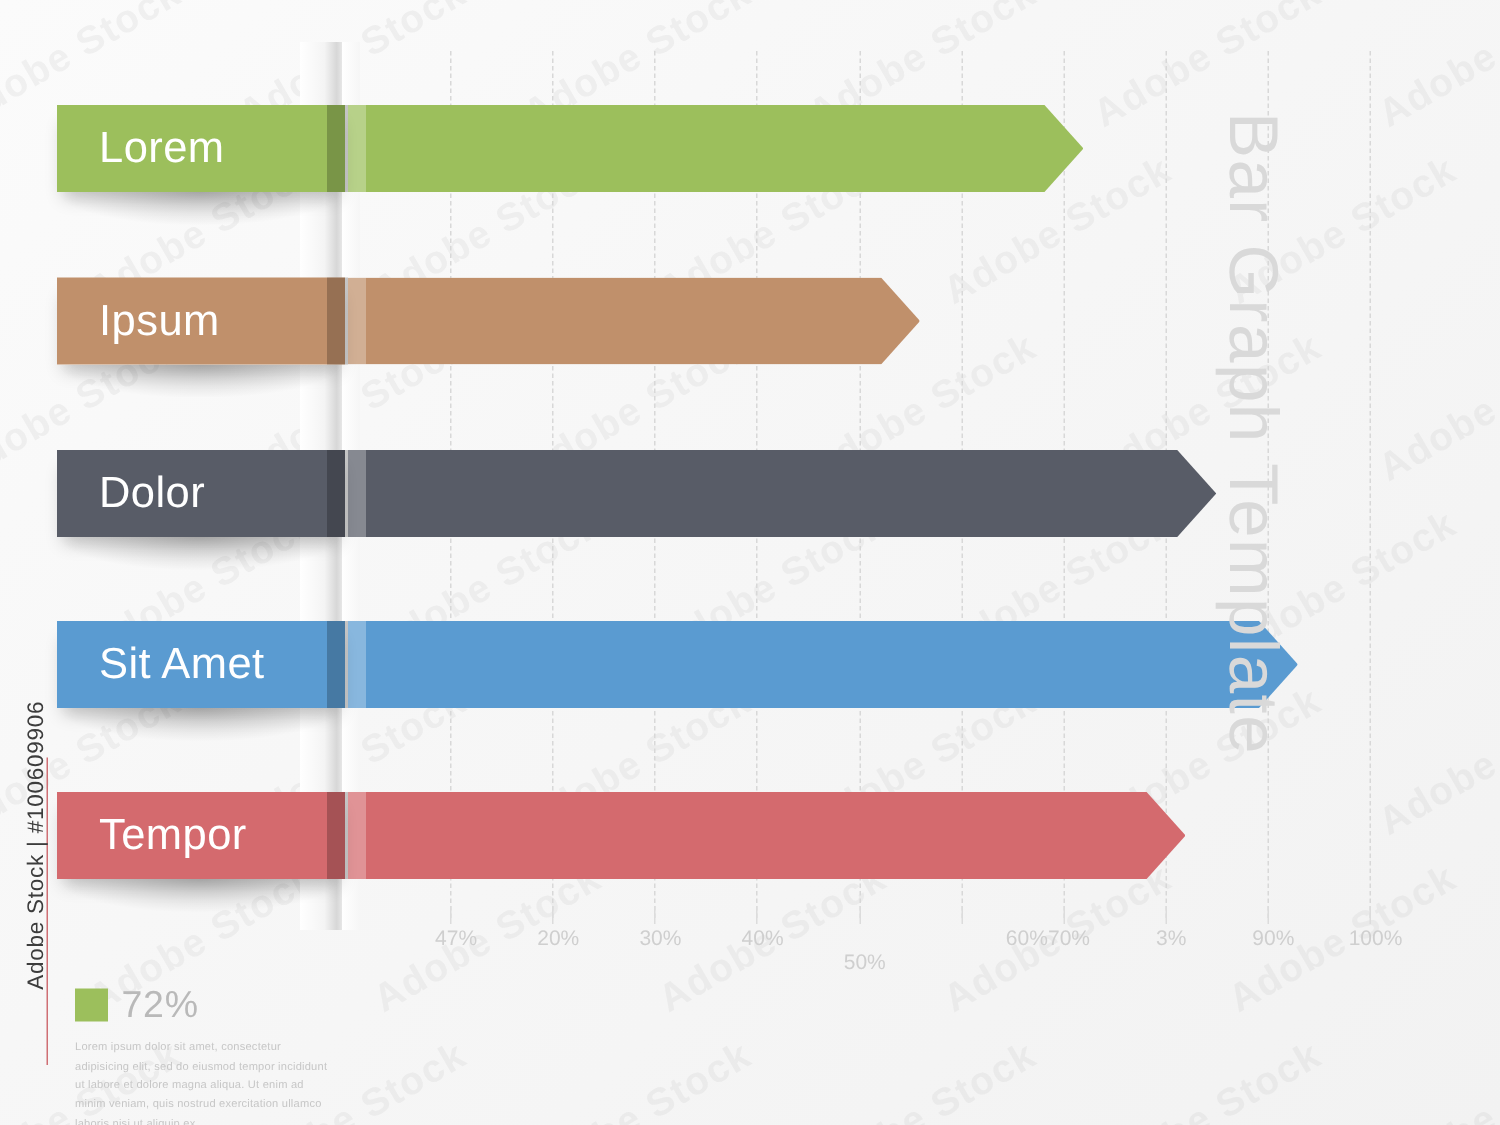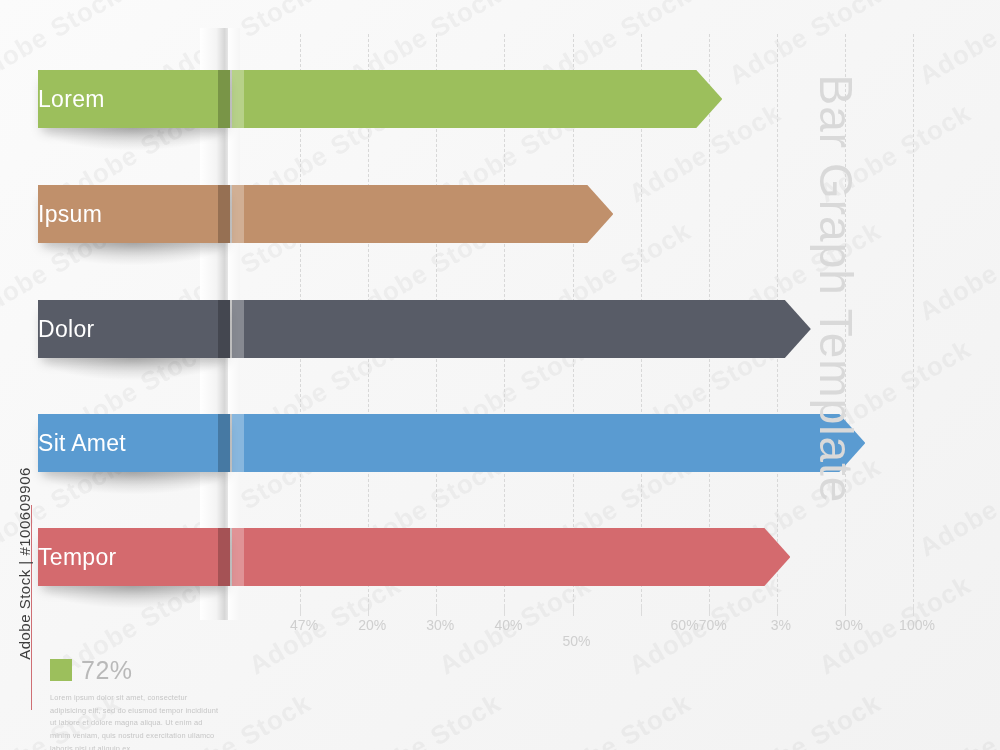--- a/index.html
+++ b/index.html
@@ -90,22 +90,23 @@
   .label-plate {
     position: absolute;
     left: 38px; top: 0;
     width: 192px; height: 58px;
     box-shadow: 0 8px 11px -4px rgba(0,0,0,.22);
   }
   .label-plate .plate-fill { position: absolute; inset: 0; }
   .label-plate .plate-text {
     position: absolute; inset: 0;
     display: flex; align-items: center;
+    padding-left: 28px;
     color: #ffffff;
-    font-size: 23px;
+    font-size: 29px;
     letter-spacing: .3px;
     white-space: nowrap;
   }
   
   .crease {
     position: absolute;
     left: 218px; top: 0;
     width: 14px; height: 58px;
     background: rgba(0,0,0,.22);
   }

